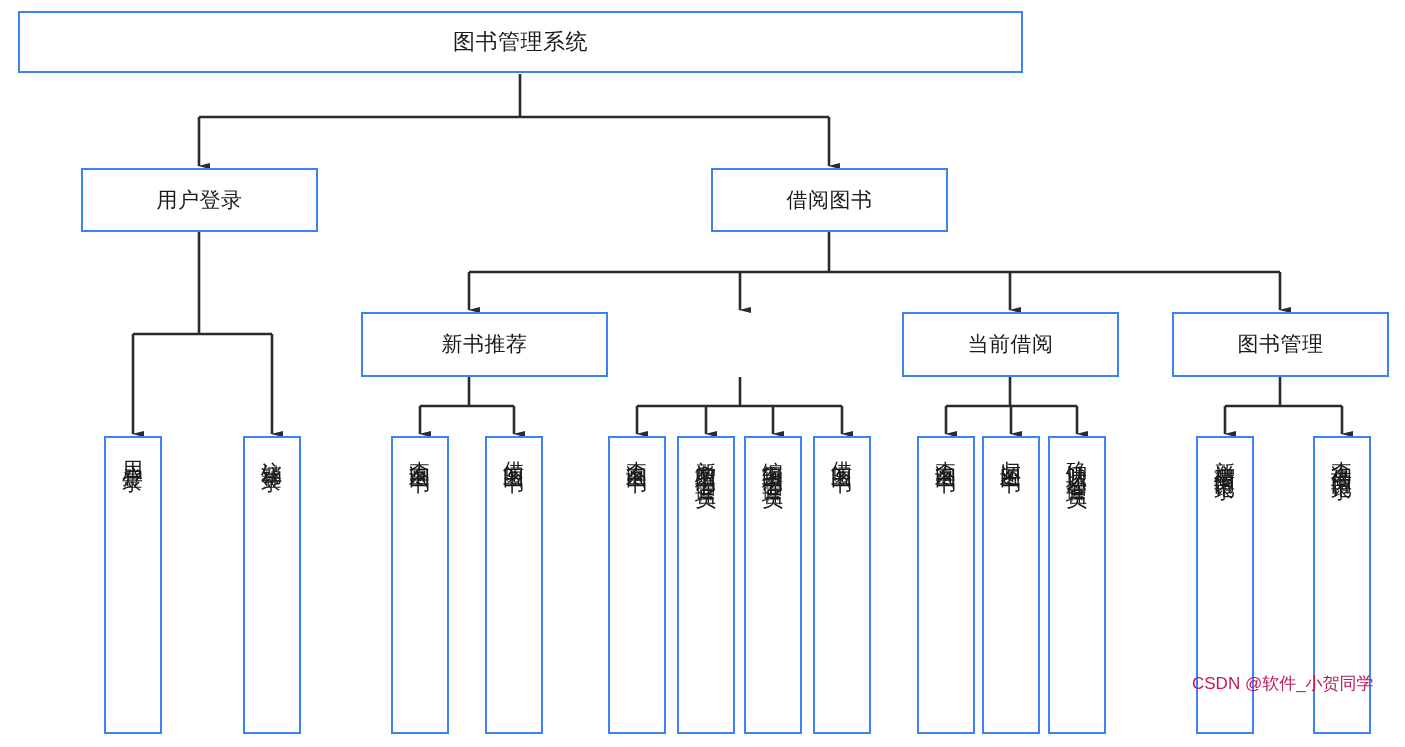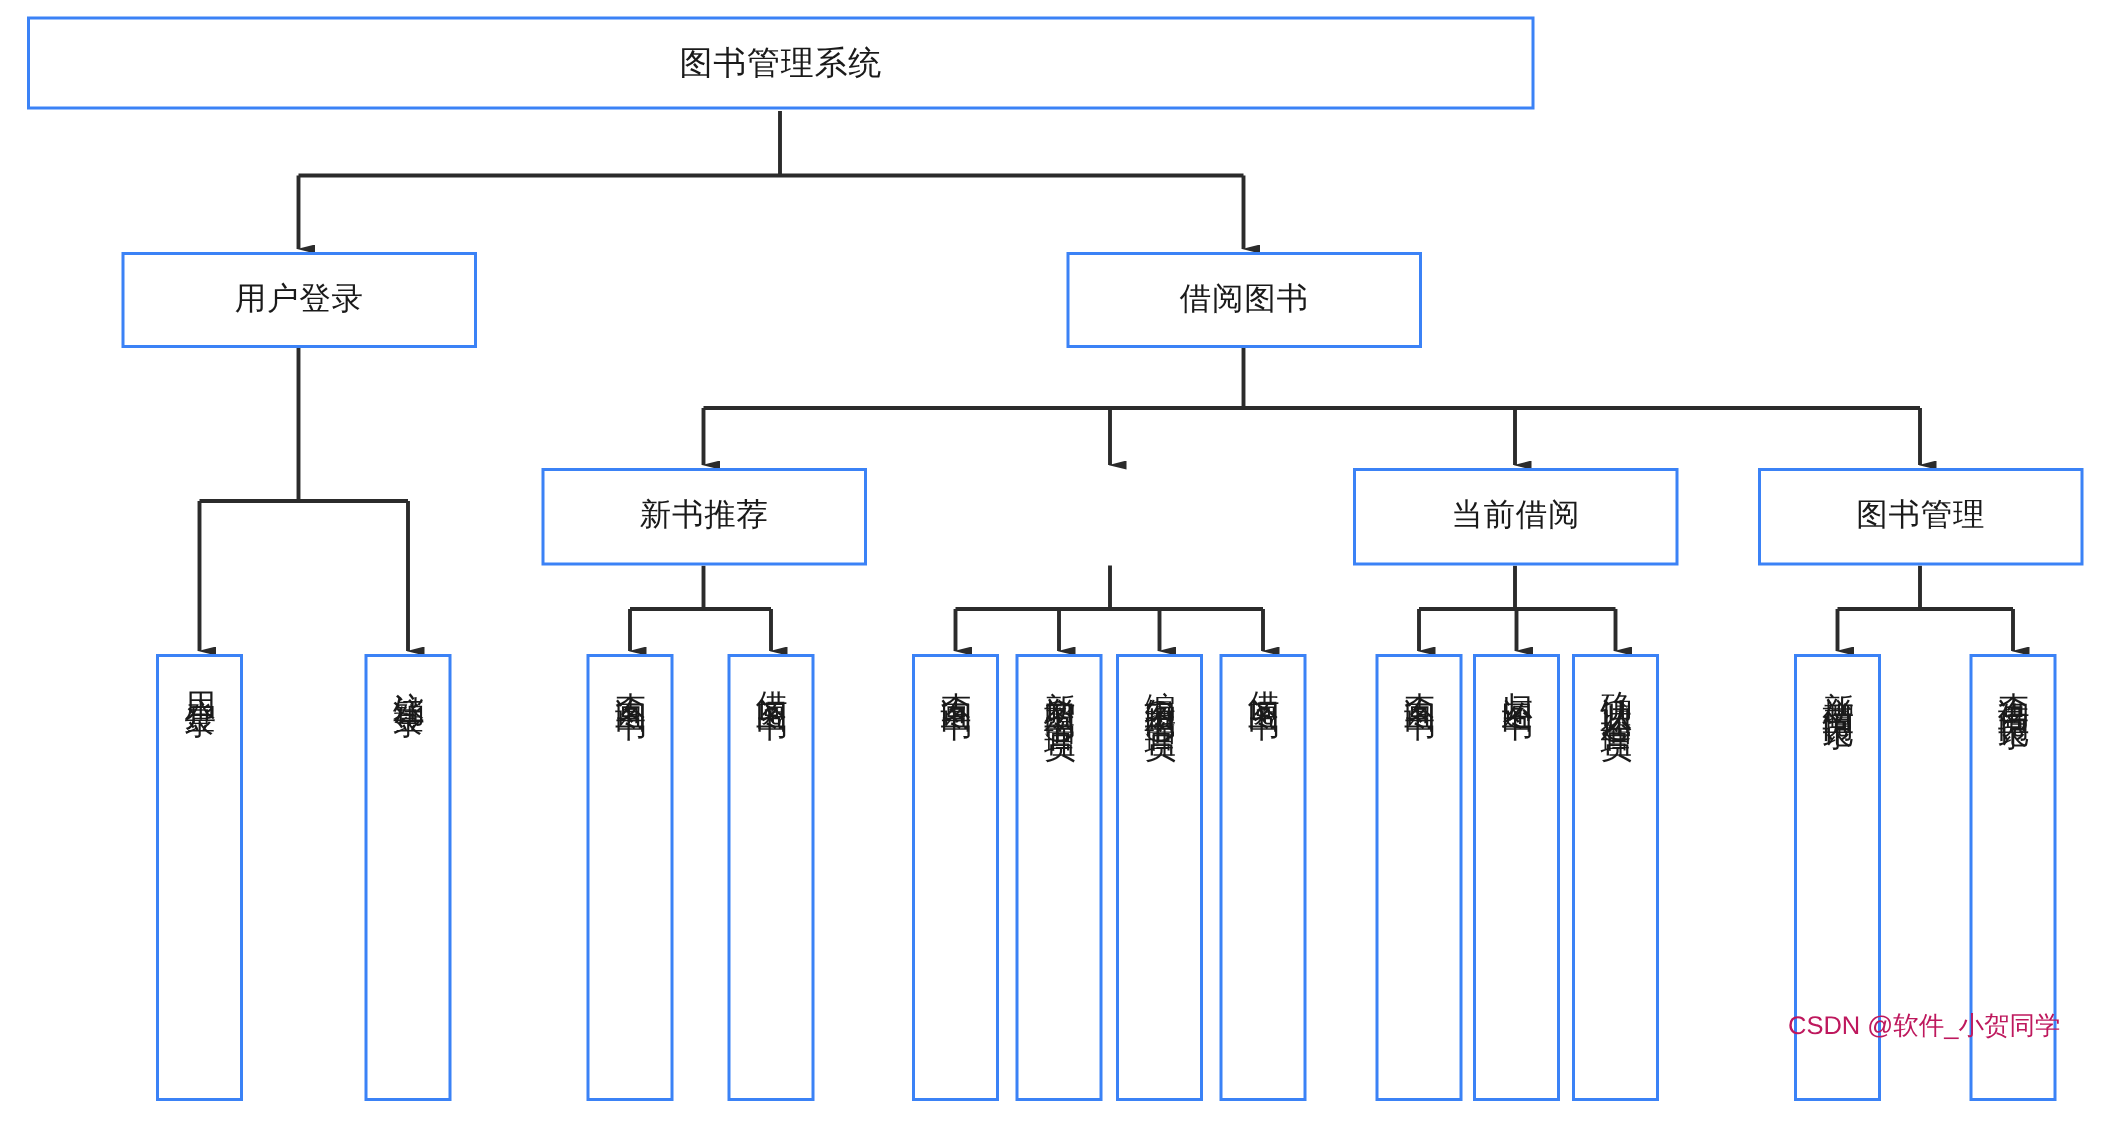--- a/index.html
+++ b/index.html
@@ -136,21 +136,21 @@
     <span class="label">图书管理系统</span>
   </div>
 
   <div class="node horiz" style="left:81px; top:168px; width:237px; height:64px;">
     <span class="label">用户登录</span>
   </div>
   <div class="node horiz" style="left:711px; top:168px; width:237px; height:64px;">
     <span class="label">借阅图书</span>
   </div>
 
-  <div class="node horiz" style="left:361px; top:312px; width:217px; height:65px;">
+  <div class="node horiz" style="left:361px; top:312px; width:247px; height:65px;">
     <span class="label">新书推荐</span>
   </div>
   <div class="node horiz" style="left:902px; top:312px; width:217px; height:65px;">
     <span class="label">当前借阅</span>
   </div>
   <div class="node horiz" style="left:1172px; top:312px; width:217px; height:65px;">
     <span class="label">图书管理</span>
   </div>
 
   <div class="node vert" style="left:104px; top:436px; width:58px; height:298px;">

